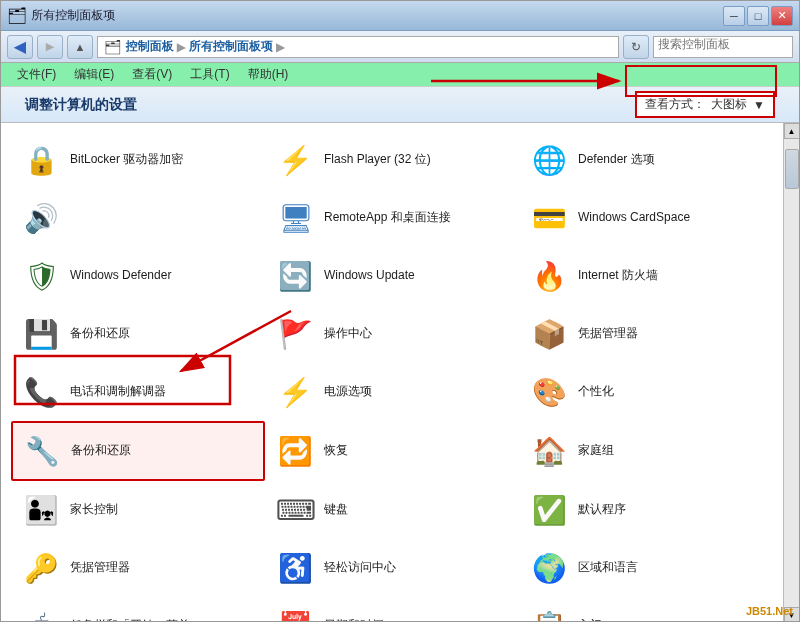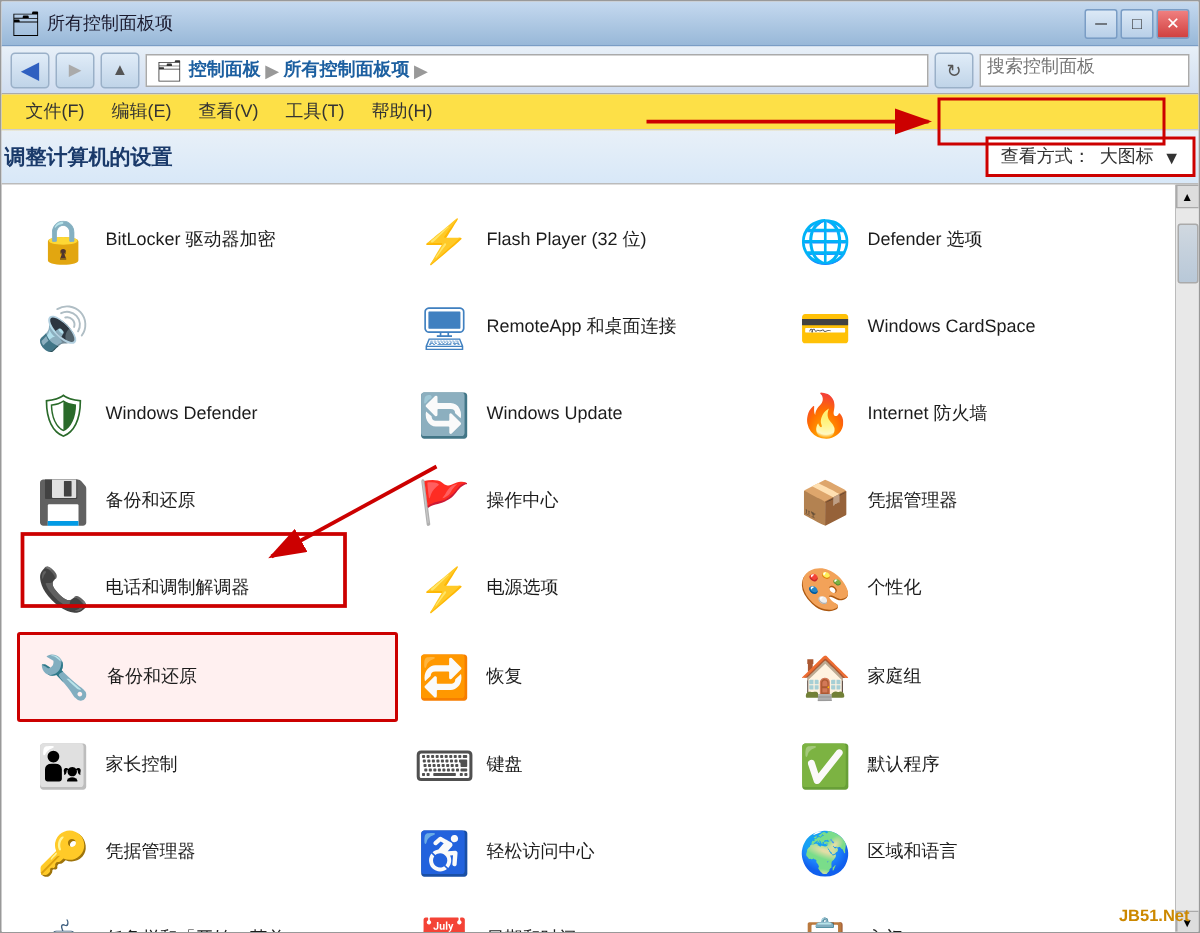--- a/index.html
+++ b/index.html
@@ -109,42 +109,42 @@
       border: none;
       outline: none;
       flex: 1;
       font-size: 12px;
       color: #888;
       background: transparent;
     }
 
     
     .menu-bar {
-      background: #fde047;
+      background: #86efac;
       height: 24px;
       display: flex;
       align-items: center;
       padding: 0 8px;
       gap: 2px;
       border-bottom: 1px solid #ccc;
     }
     .menu-item {
       padding: 2px 8px;
       font-size: 12px;
       color: #333;
       cursor: pointer;
     }
 
     
     .toolbar-strip {
       background: linear-gradient(to bottom, #e8f0f8 0%, #d8e8f8 100%);
       height: 36px;
       display: flex;
       align-items: center;
-      padding: 0 2px;
+      padding: 0 24px;
       border-bottom: 1px solid #bbb;
       gap: 10px;
     }
     .page-title-area {
       flex: 1;
     }
     .page-title {
       font-size: 14px;
       font-weight: bold;
       color: #1a3a6a;

